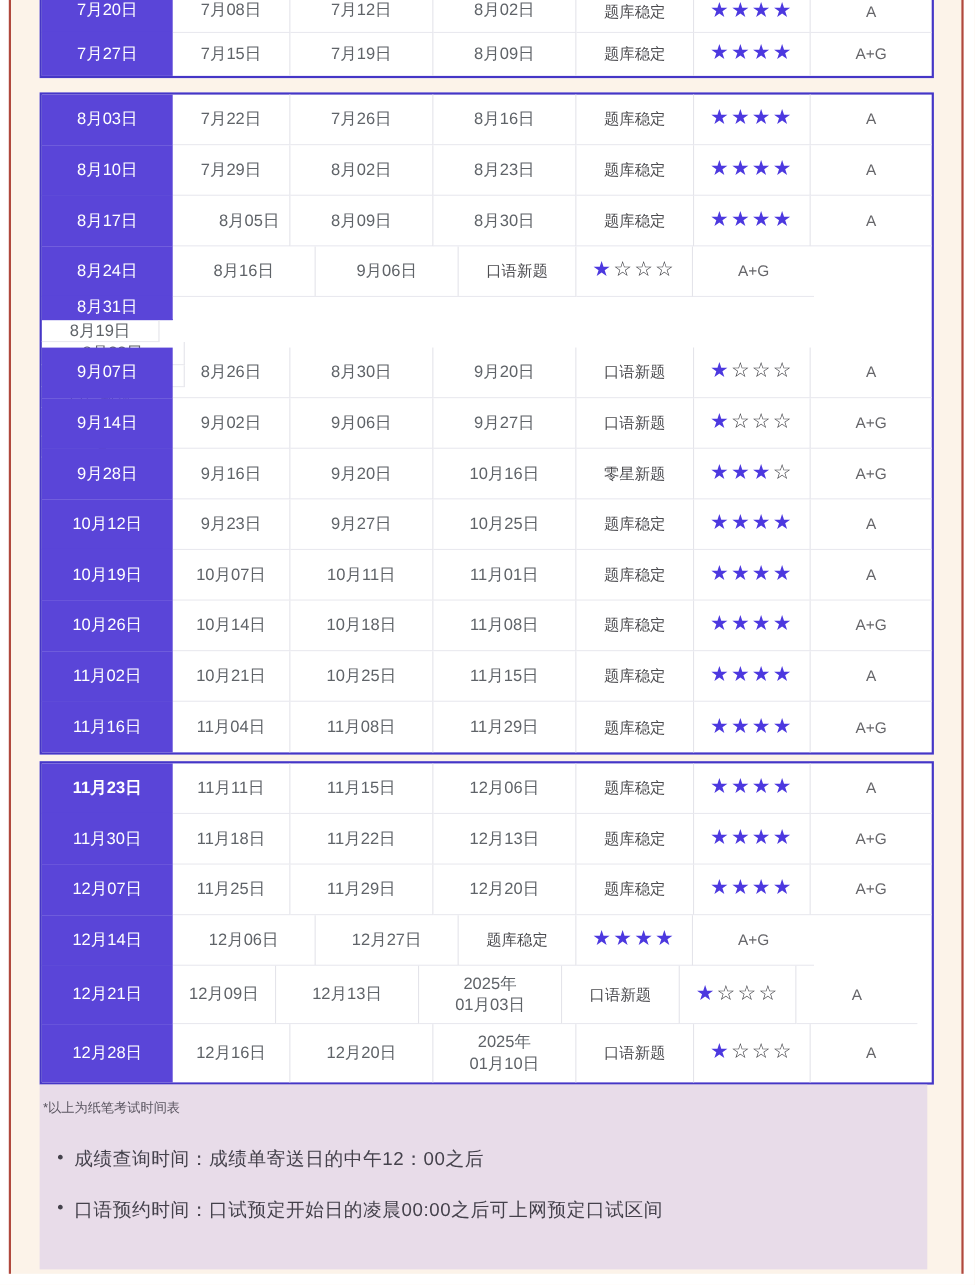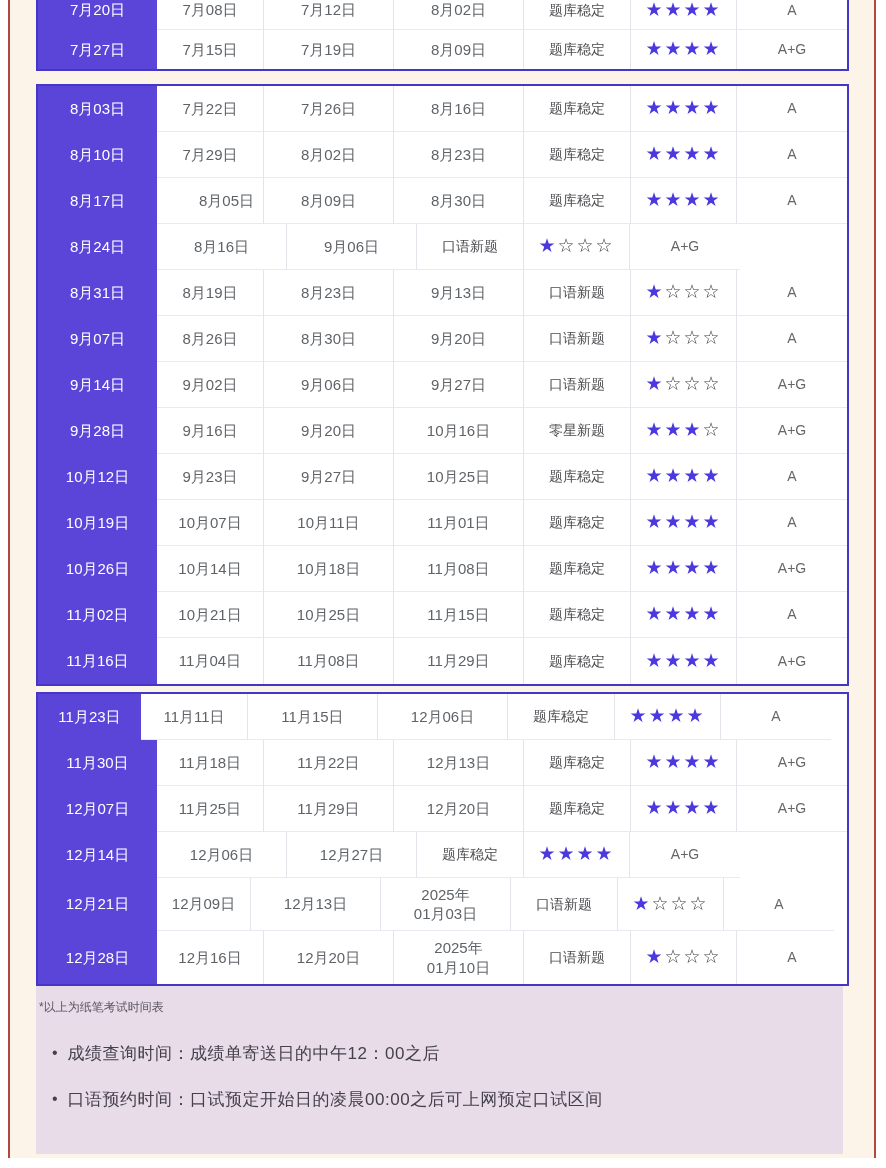--- a/index.html
+++ b/index.html
@@ -114,21 +114,21 @@
       <div class="cell c6" style="width: 110px;">A</div>
     </div>
     <div class="trow" style="height: 46px;">
       <div class="cell c0" style="width: 119px;">8月24日</div>
       <div class="cell c2" style="width: 130px;">8月16日</div>
       <div class="cell c3" style="width: 130px;">9月06日</div>
       <div class="cell c4" style="width: 107px;">口语新题</div>
       <div class="cell c5" style="width: 106px;"><span class="star-filled">★</span><span class="star-empty">☆☆☆</span></div>
       <div class="cell c6" style="width: 110px;">A+G</div>
     </div>
-    <div class="trow" style="height: 46px;">
+    <div class="trow" style="height: 46px; flex-direction: column;">
       <div class="cell c0" style="width: 119px;">8月31日</div>
       <div class="cell c1" style="width: 107px;">8月19日</div>
       <div class="cell c2" style="width: 130px;">8月23日</div>
       <div class="cell c3" style="width: 130px;">9月13日</div>
       <div class="cell c4" style="width: 107px;">口语新题</div>
       <div class="cell c5" style="width: 106px;"><span class="star-filled">★</span><span class="star-empty">☆☆☆</span></div>
       <div class="cell c6" style="width: 110px;">A</div>
     </div>
     <div class="trow" style="height: 46px;">
       <div class="cell c0" style="width: 119px;">9月07日</div>
@@ -198,21 +198,21 @@
       <div class="cell c1" style="width: 107px;">11月04日</div>
       <div class="cell c2" style="width: 130px;">11月08日</div>
       <div class="cell c3" style="width: 130px;">11月29日</div>
       <div class="cell c4" style="width: 107px;">题库稳定</div>
       <div class="cell c5" style="width: 106px;"><span class="star-filled">★★★★</span><span class="star-empty"></span></div>
       <div class="cell c6" style="width: 110px;">A+G</div>
     </div>
   </div>
 <div id="block3" class="tblock">
     <div class="trow" style="height: 46px;">
-      <div class="cell c0" style="width: 103px;">11月23日</div>
+      <div class="cell c0" style="width: 119px; font-weight: bold;">11月23日</div>
       <div class="cell c1" style="width: 107px;">11月11日</div>
       <div class="cell c2" style="width: 130px;">11月15日</div>
       <div class="cell c3" style="width: 130px;">12月06日</div>
       <div class="cell c4" style="width: 107px;">题库稳定</div>
       <div class="cell c5" style="width: 106px;"><span class="star-filled">★★★★</span><span class="star-empty"></span></div>
       <div class="cell c6" style="width: 110px;">A</div>
     </div>
     <div class="trow" style="height: 46px;">
       <div class="cell c0" style="width: 119px;">11月30日</div>
       <div class="cell c1" style="width: 107px;">11月18日</div>

